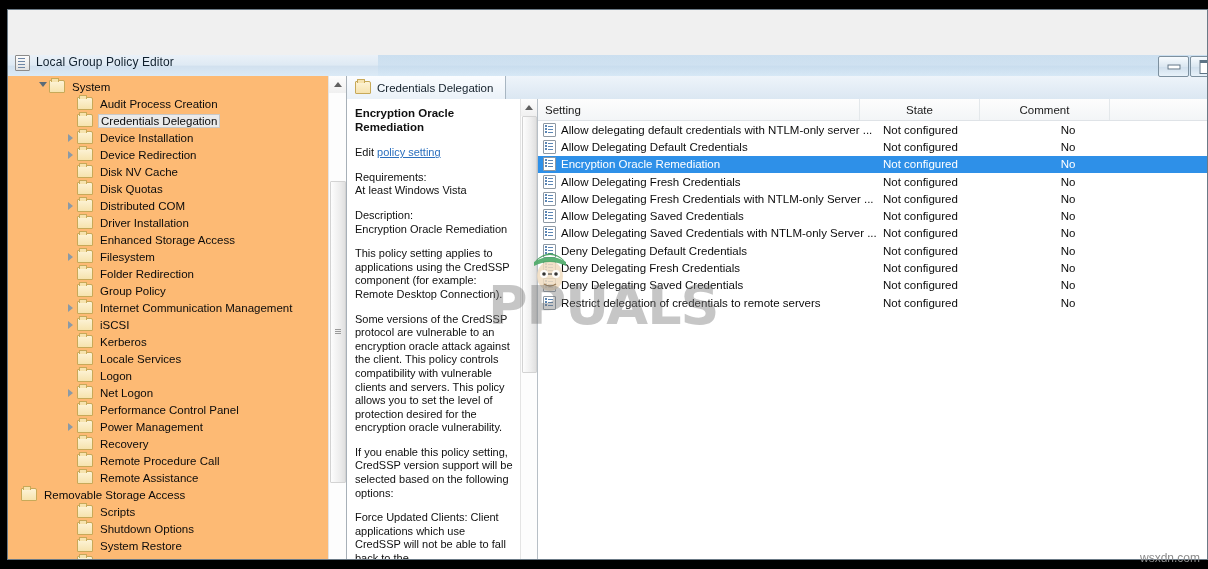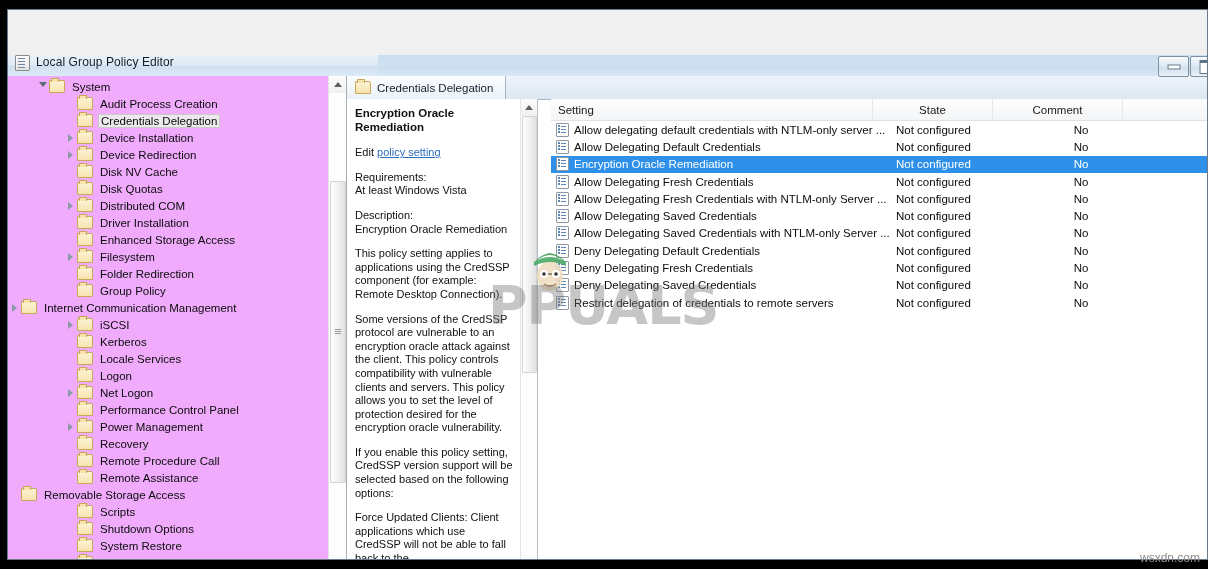--- a/index.html
+++ b/index.html
@@ -83,21 +83,21 @@
   .ico-props::before{content:"";position:absolute;left:0;top:0;right:0;height:3px;background:linear-gradient(180deg,#9ec3e4,#6f9fcb);}
   .ico-props .sq{position:absolute;left:2px;top:5px;width:5px;height:6px;background:#2f7dc4;}
   .ico-props .ln{position:absolute;right:2px;top:5px;width:5px;height:1px;background:#6f87a6;box-shadow:0 3px 0 #6f87a6;}
   .ico-filter{width:0;height:0;border-left:7px solid #b9c6d2;border-right:7px solid #b9c6d2;border-top:9px solid #9fb2c3;position:relative;}
   .ico-filter::after{content:"";position:absolute;left:-1px;top:-9px;width:2px;height:13px;background:#8fa5b8;}
 
   
   #content{position:absolute;left:0;top:66px;right:0;bottom:0;display:flex;background:#fff;}
 
   
-  #treepane{position:relative;width:338px;background:#f0abfc;border-right:1px solid #a7b0b8;flex:0 0 338px;overflow:hidden;}
+  #treepane{position:relative;width:338px;background:#fdba74;border-right:1px solid #a7b0b8;flex:0 0 338px;overflow:hidden;}
   #tree{position:absolute;left:0;top:0;right:17px;bottom:0;padding-top:2px;}
   .node{height:17px;display:flex;align-items:center;font-size:11.5px;color:#0b0b0b;white-space:nowrap;cursor:default;}
   .node .twisty{width:13px;height:17px;display:flex;align-items:center;justify-content:center;flex:0 0 13px;}
   .node .twisty i{width:0;height:0;border-top:4px solid transparent;border-bottom:4px solid transparent;border-left:5px solid #8a9aa7;display:block;}
   .node.expanded .twisty i{border-left:4px solid transparent;border-right:4px solid transparent;border-top:5px solid #5b6b78;}
   .folder{width:14px;height:11px;flex:0 0 14px;margin-right:5px;border:1px solid #c7a959;border-radius:1px 2px 1px 1px;
           background:linear-gradient(180deg,#fdf3d6,#f6e3ae);position:relative;}
   .folder::before{content:"";position:absolute;left:1px;top:-3px;width:6px;height:3px;background:#f6e3ae;border:1px solid #c7a959;border-bottom:none;border-radius:1px 1px 0 0;}
   .node.sel .lbl{background:#eaeaea;border:1px solid #c9c9c9;padding:0 2px;margin:-1px 0;}
   .lbl{padding:0 2px;}
@@ -112,21 +112,21 @@
   
   #rightpane{position:relative;flex:1 1 auto;background:#fff;overflow:hidden;}
   #tabstrip{height:23px;background:linear-gradient(180deg,#eef4fa,#dbe7f2);position:relative;border-bottom:1px solid #a8b6c2;}
   #tabstrip .tab{
     position:absolute;left:0;top:0;height:23px;display:flex;align-items:center;padding:0 12px 0 8px;
     background:linear-gradient(180deg,#fbfdff,#eaf1f8);
     border-right:1px solid #a8b6c2;font-size:11.5px;color:#14202b;border-bottom:1px solid transparent;
   }
   #tabstrip .tab .folder{margin-right:6px;}
 
-  #panes{position:absolute;left:0;top:23px;right:0;bottom:0;display:flex;gap:13px;}
+  #panes{position:absolute;left:0;top:23px;right:0;bottom:0;display:flex;}
 
   
   #detail{position:relative;width:190px;flex:0 0 190px;background:#fff;border-right:1px solid #b7bfc6;overflow:hidden;}
   #detail .inner{position:absolute;left:0;top:0;right:16px;bottom:0;padding:8px 8px 0 8px;font-size:11px;color:#101010;line-height:13.6px;}
   #detail .h{font-weight:bold;font-size:11.5px;margin-bottom:12px;}
   .link{color:#2b6fbd;text-decoration:underline;cursor:pointer;}
   #detail p{margin:0 0 11px 0;}
   #detail .nospace{margin-bottom:0;}
 
   
@@ -295,21 +295,21 @@
             <div class="node" style="padding-left: 56px;">
               <span class="twisty"></span>
               <span class="folder"></span>
               <span class="lbl">Folder Redirection</span>
             </div>
             <div class="node" style="padding-left: 56px;">
               <span class="twisty"></span>
               <span class="folder"></span>
               <span class="lbl">Group Policy</span>
             </div>
-            <div class="node" style=" text-align: right;">
+            <div class="node" style="padding-left: 56px; text-align: right;">
               <span class="twisty">
                 <i></i>
               </span>
               <span class="folder"></span>
               <span class="lbl">Internet Communication Management</span>
             </div>
             <div class="node" style="padding-left: 56px;">
               <span class="twisty">
                 <i></i>
               </span>

